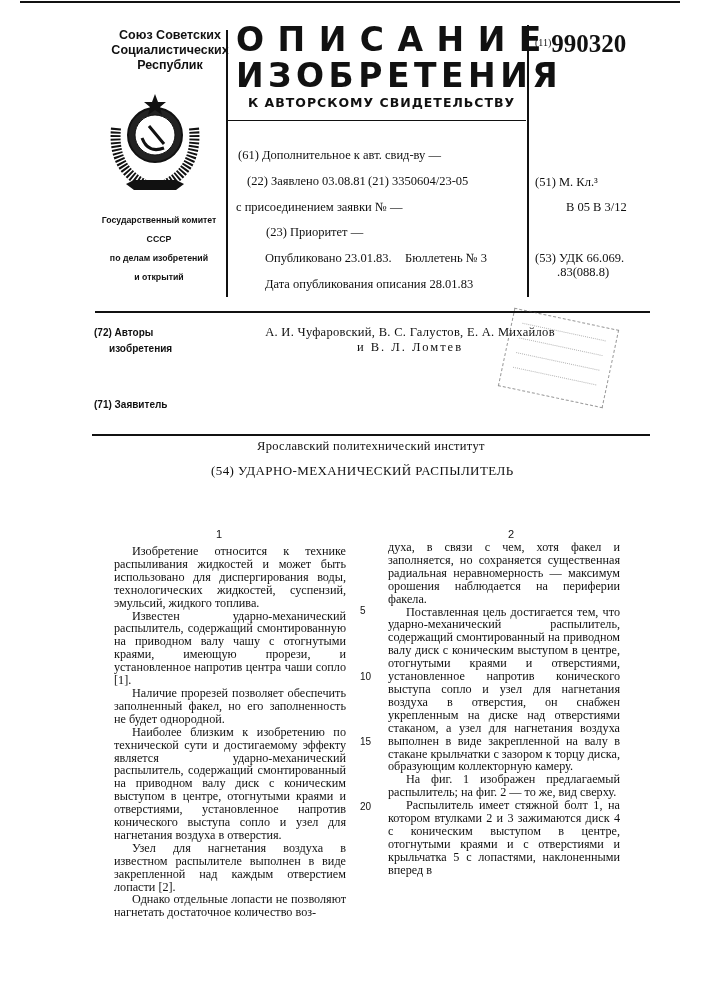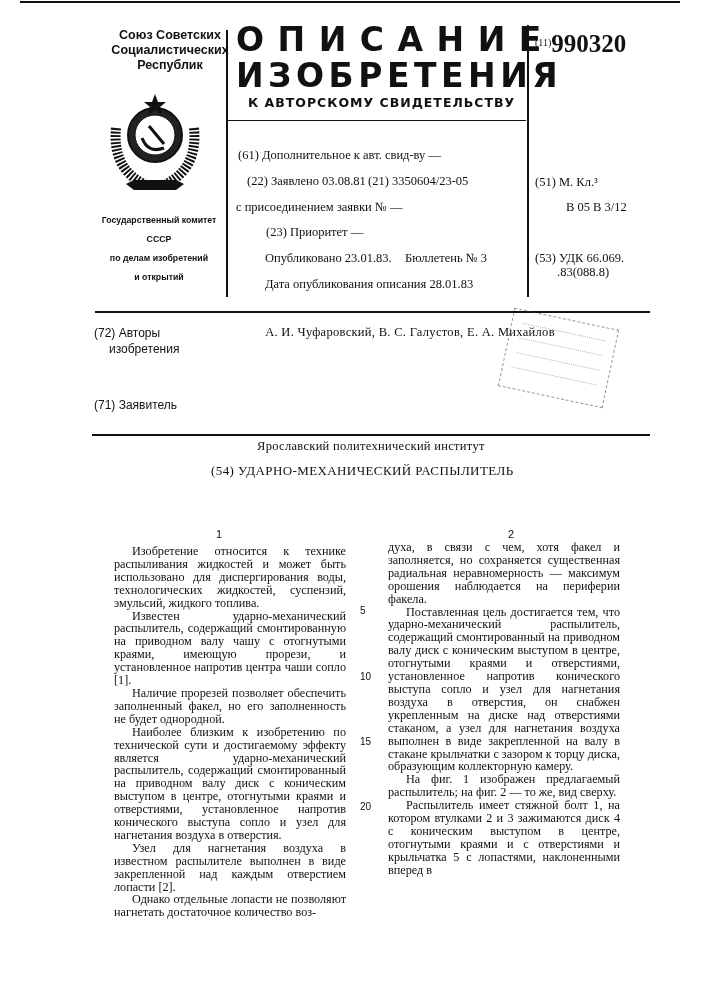--- a/index.html
+++ b/index.html
@@ -19,21 +19,21 @@
   .title2 { top: 58px; letter-spacing: 4.5px; }
   .subtitle { left: 248px; top: 95px; font-family: "DejaVu Sans", sans-serif; font-weight: bold; font-size: 12.5px; letter-spacing: 1px; }
   .patnum { left: 535px; top: 30px; font-size: 25px; font-weight: bold; font-family: "Liberation Serif", serif; }
   .patnum .code { font-size: 10px; font-weight: normal; vertical-align: 6px; }
 
   
   .biblio { font-size: 12.5px; line-height: 16px; white-space: nowrap; }
   .right-col { font-size: 12.5px; line-height: 16px; white-space: nowrap; }
 
   
-  .lab { font-family: "Liberation Sans", sans-serif; font-weight: normal; font-size: 12px; line-height: 16px; }
+  .lab { font-family: "Liberation Sans", sans-serif; font-weight: bold; font-size: 10px; line-height: 16px; }
   .authors { left: 240px; top: 325px; width: 340px; text-align: center; font-size: 12.5px; line-height: 15px; letter-spacing: 0.3px; }
   .applicant { left: 257px; top: 397px; font-size: 12.5px; letter-spacing: 0.3px; margin-top: 42px; }
 
   .stamp { left: 505px; top: 318px; width: 105px; height: 78px; border: 1.5px dashed #444; transform: rotate(12deg); opacity: 0.55; }
   .stamp span { display:block; height: 2px; margin: 12px 10px; border-top: 1px dotted #777; }
 
   .invention-title { left: 211px; top: 463px; font-size: 13px; letter-spacing: 0.4px; }
 
   .colnum { font-family: "Liberation Sans", sans-serif; font-size: 11px; }
 
@@ -101,20 +101,21 @@
 <div class="abs right-col" style="left:557px; top:264px;">.83(088.8)</div>
 
 <div class="hline" style="left:95px; top:311px; width:555px; height:2px;"></div>
 
 <div class="abs lab" style="left:94px; top:325px;">
   <div>(72) Авторы</div>
   <div style="padding-left:15px;">изобретения</div>
 </div>
 <div class="abs authors">
   <div>А. И. Чуфаровский, В. С. Галустов, Е. А. Михайлов</div>
+  <div style="letter-spacing:2px;">и В. Л. Ломтев</div>
 </div>
 
 <div class="abs lab" style="left:94px; top:397px;">(71) Заявитель</div>
 <div class="abs applicant">Ярославский политехнический институт</div>
 
 <div class="abs stamp">
   <span></span>
     <span></span>
     <span></span>
     <span></span>

